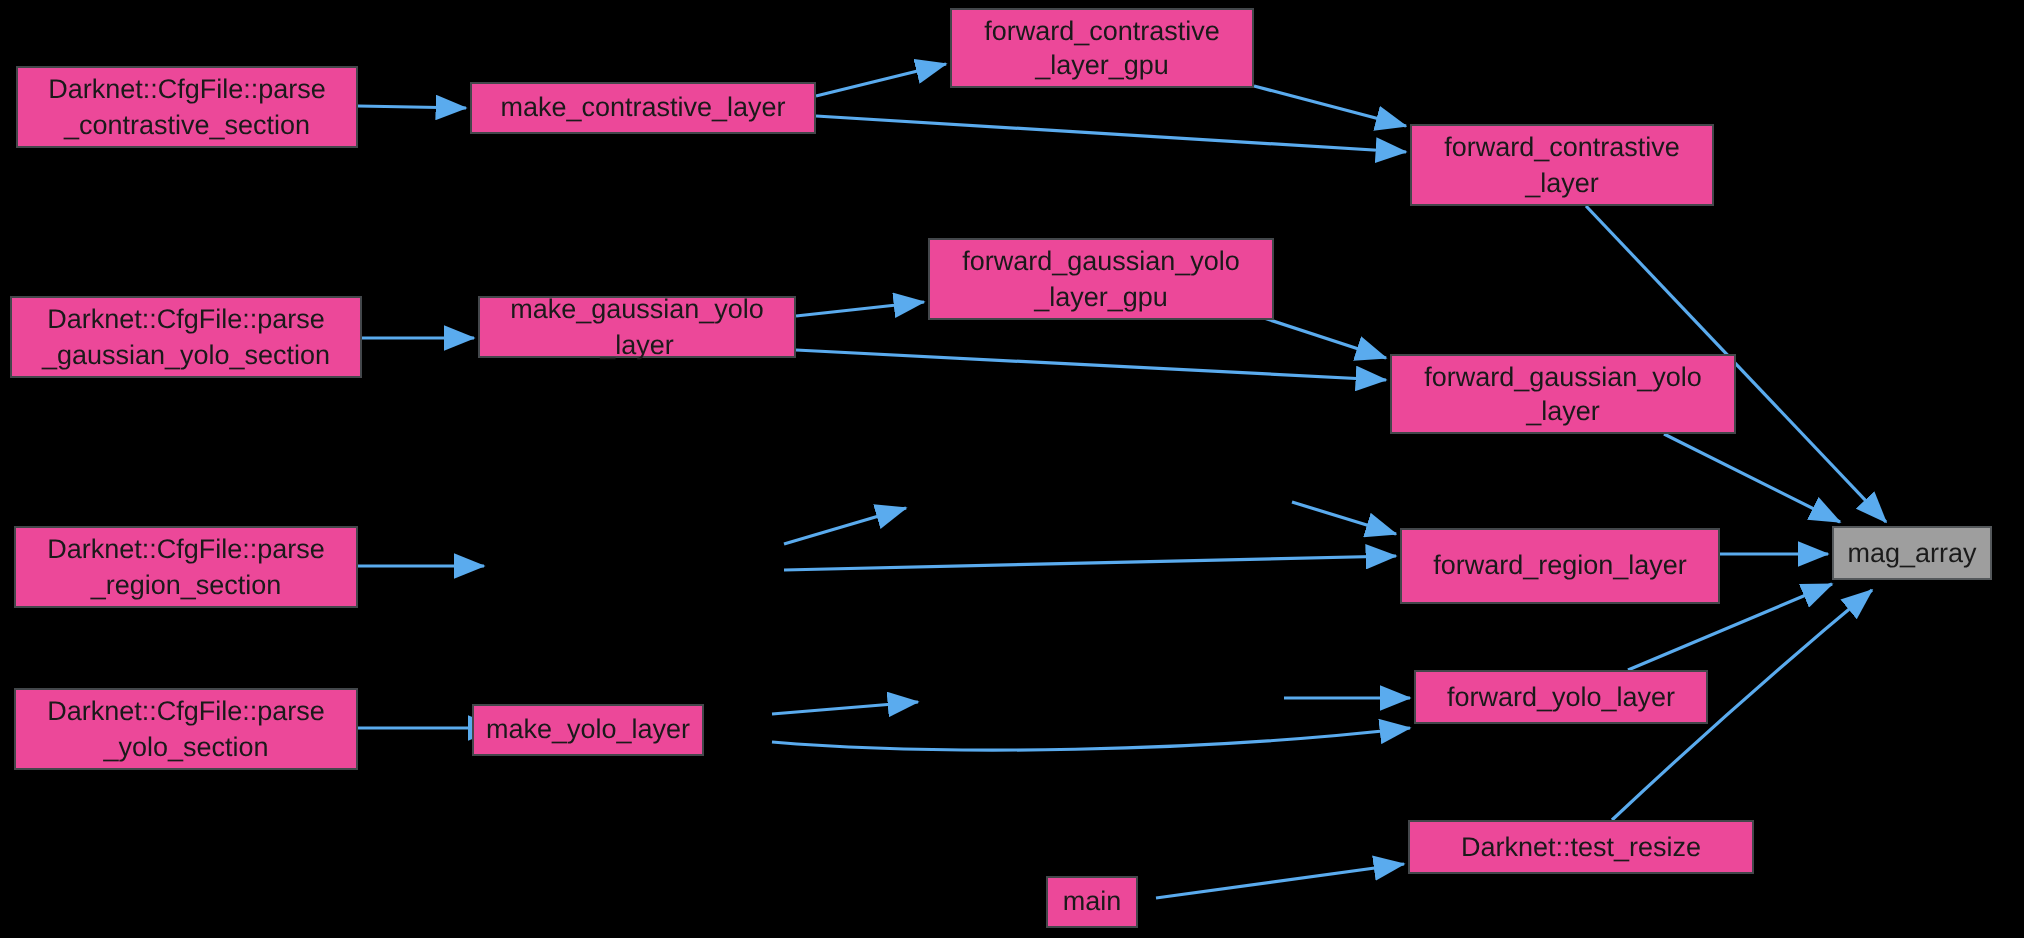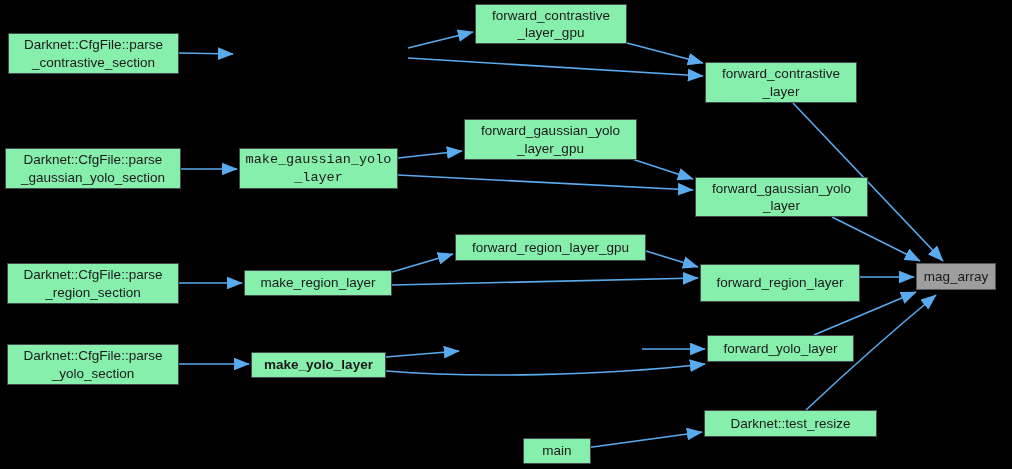--- a/index.html
+++ b/index.html
@@ -7,21 +7,21 @@
     position:relative;
     width:1012px;height:469px;
     background:#000000;
     font-family:"Liberation Sans","DejaVu Sans",sans-serif;
     overflow:hidden;
   }
   .edges{position:absolute;left:0;top:0;width:1012px;height:469px;}
   .node{
     position:absolute;
     box-sizing:border-box;
-    background:#86efac;
+    background:#ec4899;
     border:1.5px solid #43474b;
     color:#1a1a1a;
     display:flex;align-items:center;justify-content:center;
     text-align:center;
     font-size:13.5px;line-height:1.28;
     white-space:pre-line;
     cursor:pointer;
   }
   .node.focus{
     background:#9e9e9e;
@@ -65,55 +65,54 @@
     <path d="M 642 349 L 705 349" marker-end="url(#arrow)"></path>
     <path d="M 814 335 L 916 292" marker-end="url(#arrow)"></path>
 
     <path d="M 578 449 L 702 432" marker-end="url(#arrow)"></path>
     <path d="M 806 410 Q 872 348 936 295" marker-end="url(#arrow)"></path>
   </svg>
 
   <div class="node" style="left:8px;top:33px;width:171px;height:41px;">Darknet::CfgFile::parse
 _contrastive_section</div>
 
+  <div class="node" style="left:235px;top:41px;width:173px;height:26px;">make_contrastive_layer</div>
 
   <div class="node" style="left:475px;top:4px;width:152px;height:40px;">forward_contrastive
 _layer_gpu</div>
 
   <div class="node" style="left:705px;top:62px;width:152px;height:41px;">forward_contrastive
 _layer</div>
 
   <div class="node" style="left:5px;top:148px;width:176px;height:41px;">Darknet::CfgFile::parse
 _gaussian_yolo_section</div>
 
-  <div class="node" style="left:239px;top:148px;width:159px;height:41px;font-family:Liberation Mono, monospace;">make_gaussian_yolo
+  <div class="node" style="left:239px;top:148px;width:159px;height:31px;">make_gaussian_yolo
 _layer</div>
 
   <div class="node" style="left:464px;top:119px;width:173px;height:41px;">forward_gaussian_yolo
 _layer_gpu</div>
 
   <div class="node" style="left:695px;top:177px;width:173px;height:40px;">forward_gaussian_yolo
 _layer</div>
 
   <div class="node" style="left:7px;top:263px;width:172px;height:41px;">Darknet::CfgFile::parse
 _region_section</div>
 
-  <div class="node" style="left:244px;top:270px;width:148px;height:26px;">make_region_layer</div>
 
-  <div class="node" style="left:455px;top:234px;width:191px;height:27px;">forward_region_layer_gpu</div>
 
   <div class="node" style="left:700px;top:264px;width:160px;height:38px;">forward_region_layer</div>
 
   <div class="node" style="left:7px;top:344px;width:172px;height:41px;">Darknet::CfgFile::parse
 _yolo_section</div>
 
-  <div class="node" style="left:251px;top:352px;width:135px;height:26px;font-weight:bold;">make_yolo_layer</div>
+  <div class="node" style="left:236px;top:352px;width:116px;height:26px;">make_yolo_layer</div>
 
 
   <div class="node" style="left:707px;top:335px;width:147px;height:27px;">forward_yolo_layer</div>
 
   <div class="node" style="left:704px;top:410px;width:173px;height:27px;">Darknet::test_resize</div>
 
-  <div class="node" style="left:523px;top:438px;width:68px;height:26px;">main</div>
+  <div class="node" style="left:523px;top:438px;width:46px;height:26px;">main</div>
 
   <div class="node focus" style="left:916px;top:263px;width:80px;height:27px;">mag_array</div>
 
 </div>
 
 </body></html>

